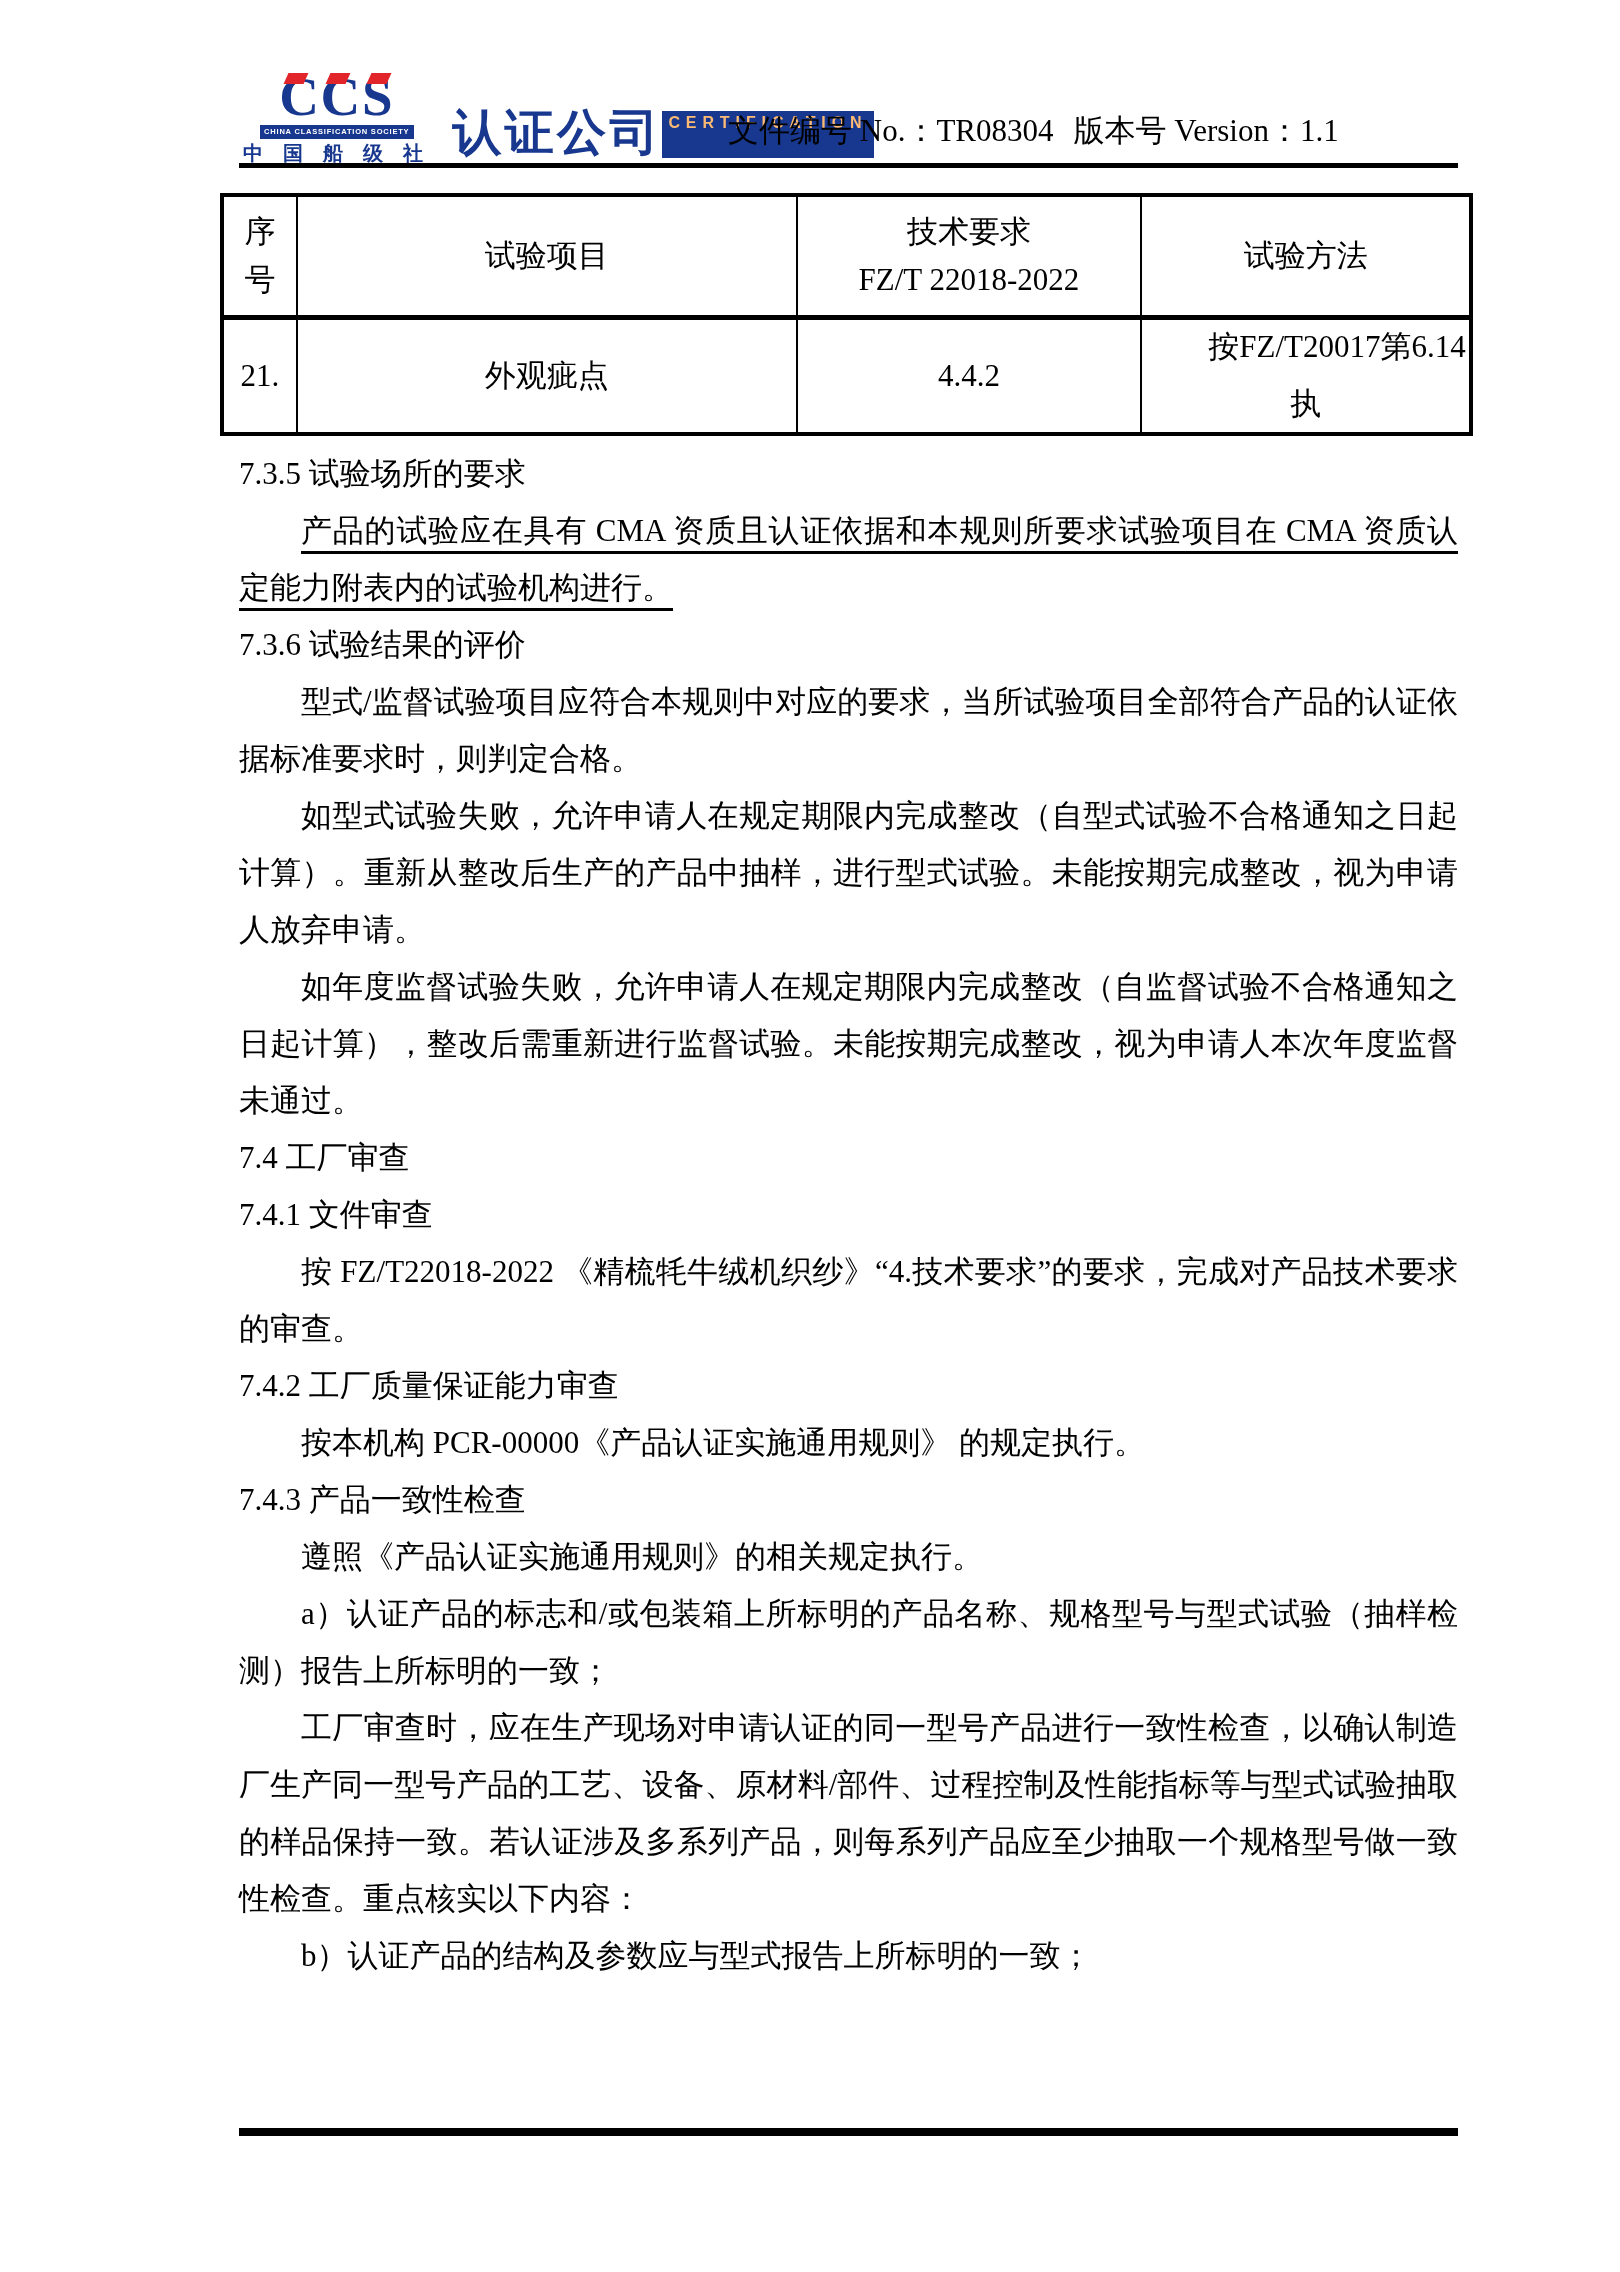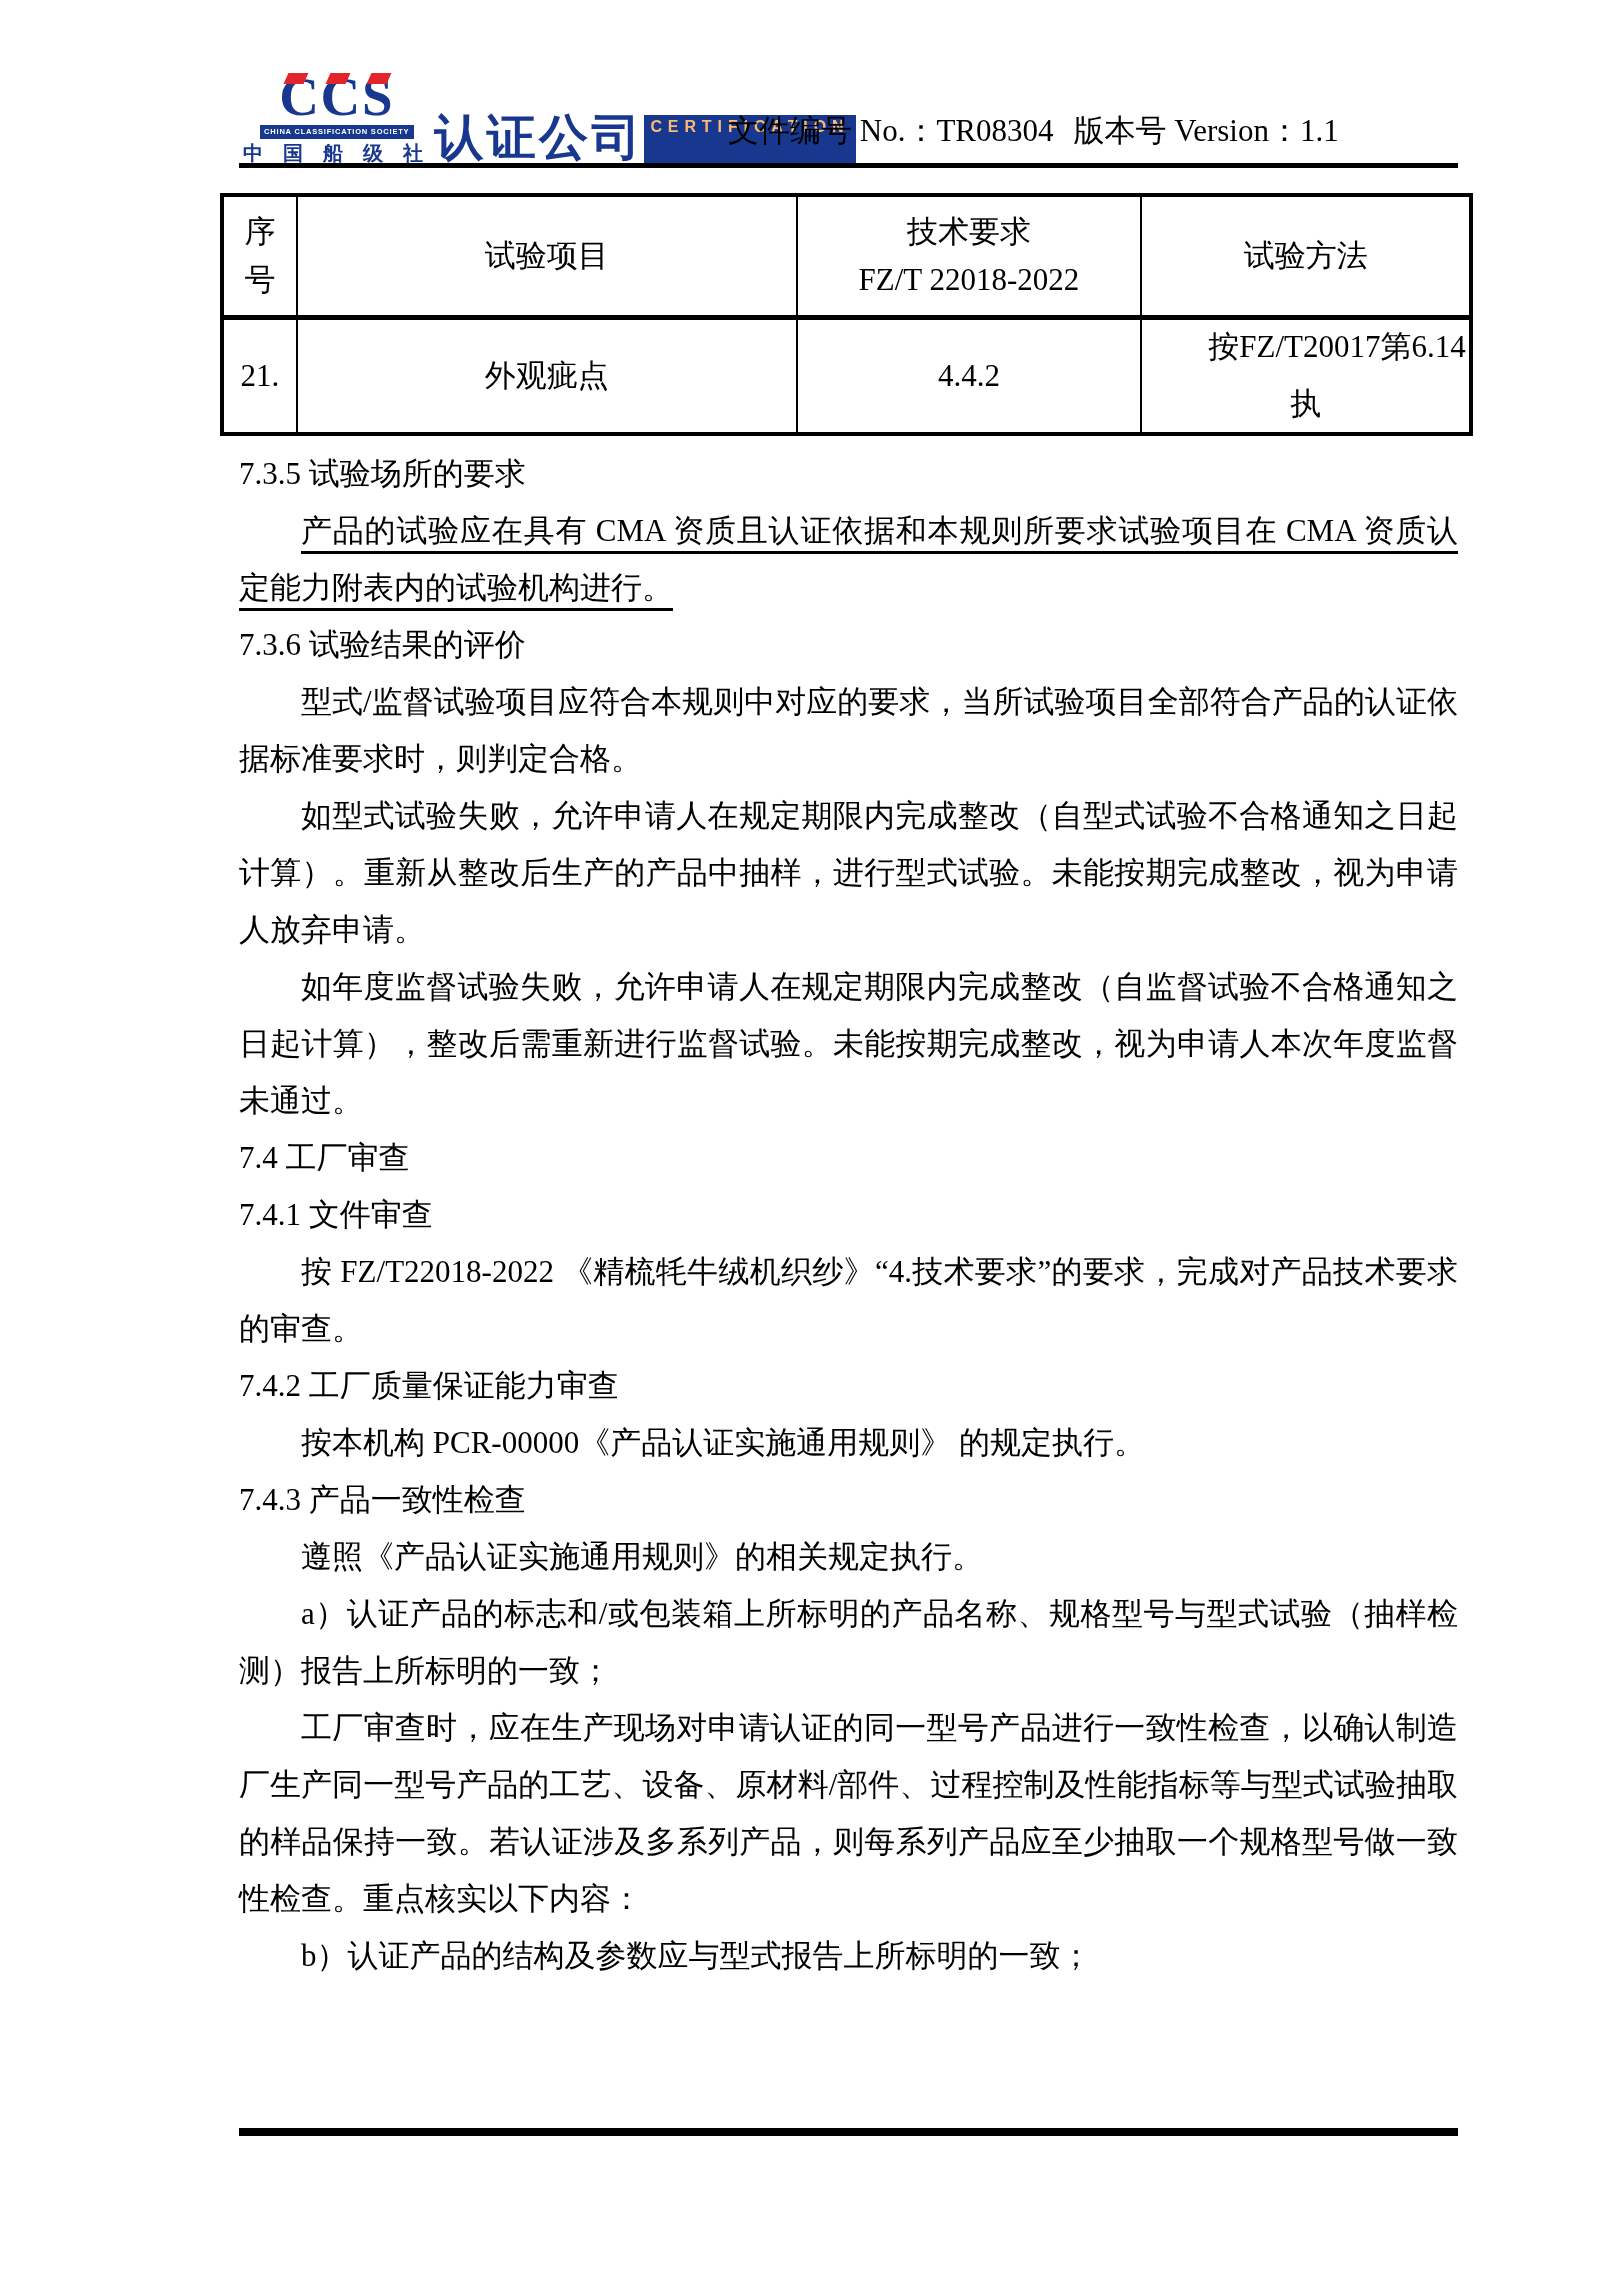--- a/index.html
+++ b/index.html
@@ -6,21 +6,21 @@
   html, body { background: #ffffff; }
   body {
     width: 1620px; height: 2273px;
     position: relative;
     font-family: "Liberation Serif", "DejaVu Serif", serif;
     color: #000;
   }
   .page { position: absolute; inset: 0; background: #fff; overflow: hidden; }
 
   
-  .logo { position: absolute; left: 243px; top: 72px; display: flex; align-items: center; gap: 4px; }
+  .logo { position: absolute; left: 243px; top: 72px; display: flex; align-items: flex-start; gap: 22px; }
   .logo-left { display: flex; flex-direction: column; align-items: center; }
   .ccs-wrap {
     position: relative;
     font-family: "Liberation Serif", "DejaVu Serif", serif;
     font-weight: bold; font-size: 55px; line-height: 50px;
     letter-spacing: 1.7px; color: var(--brand-blue, #17388e);
   }
   .ccs-accent { position: absolute; width: 20px; height: 11px; top: 0.8px;
     background: var(--brand-red, #e2242b); transform: skewX(-24deg); }
   .ccs-accent.a1 { left: 6.7px; }

